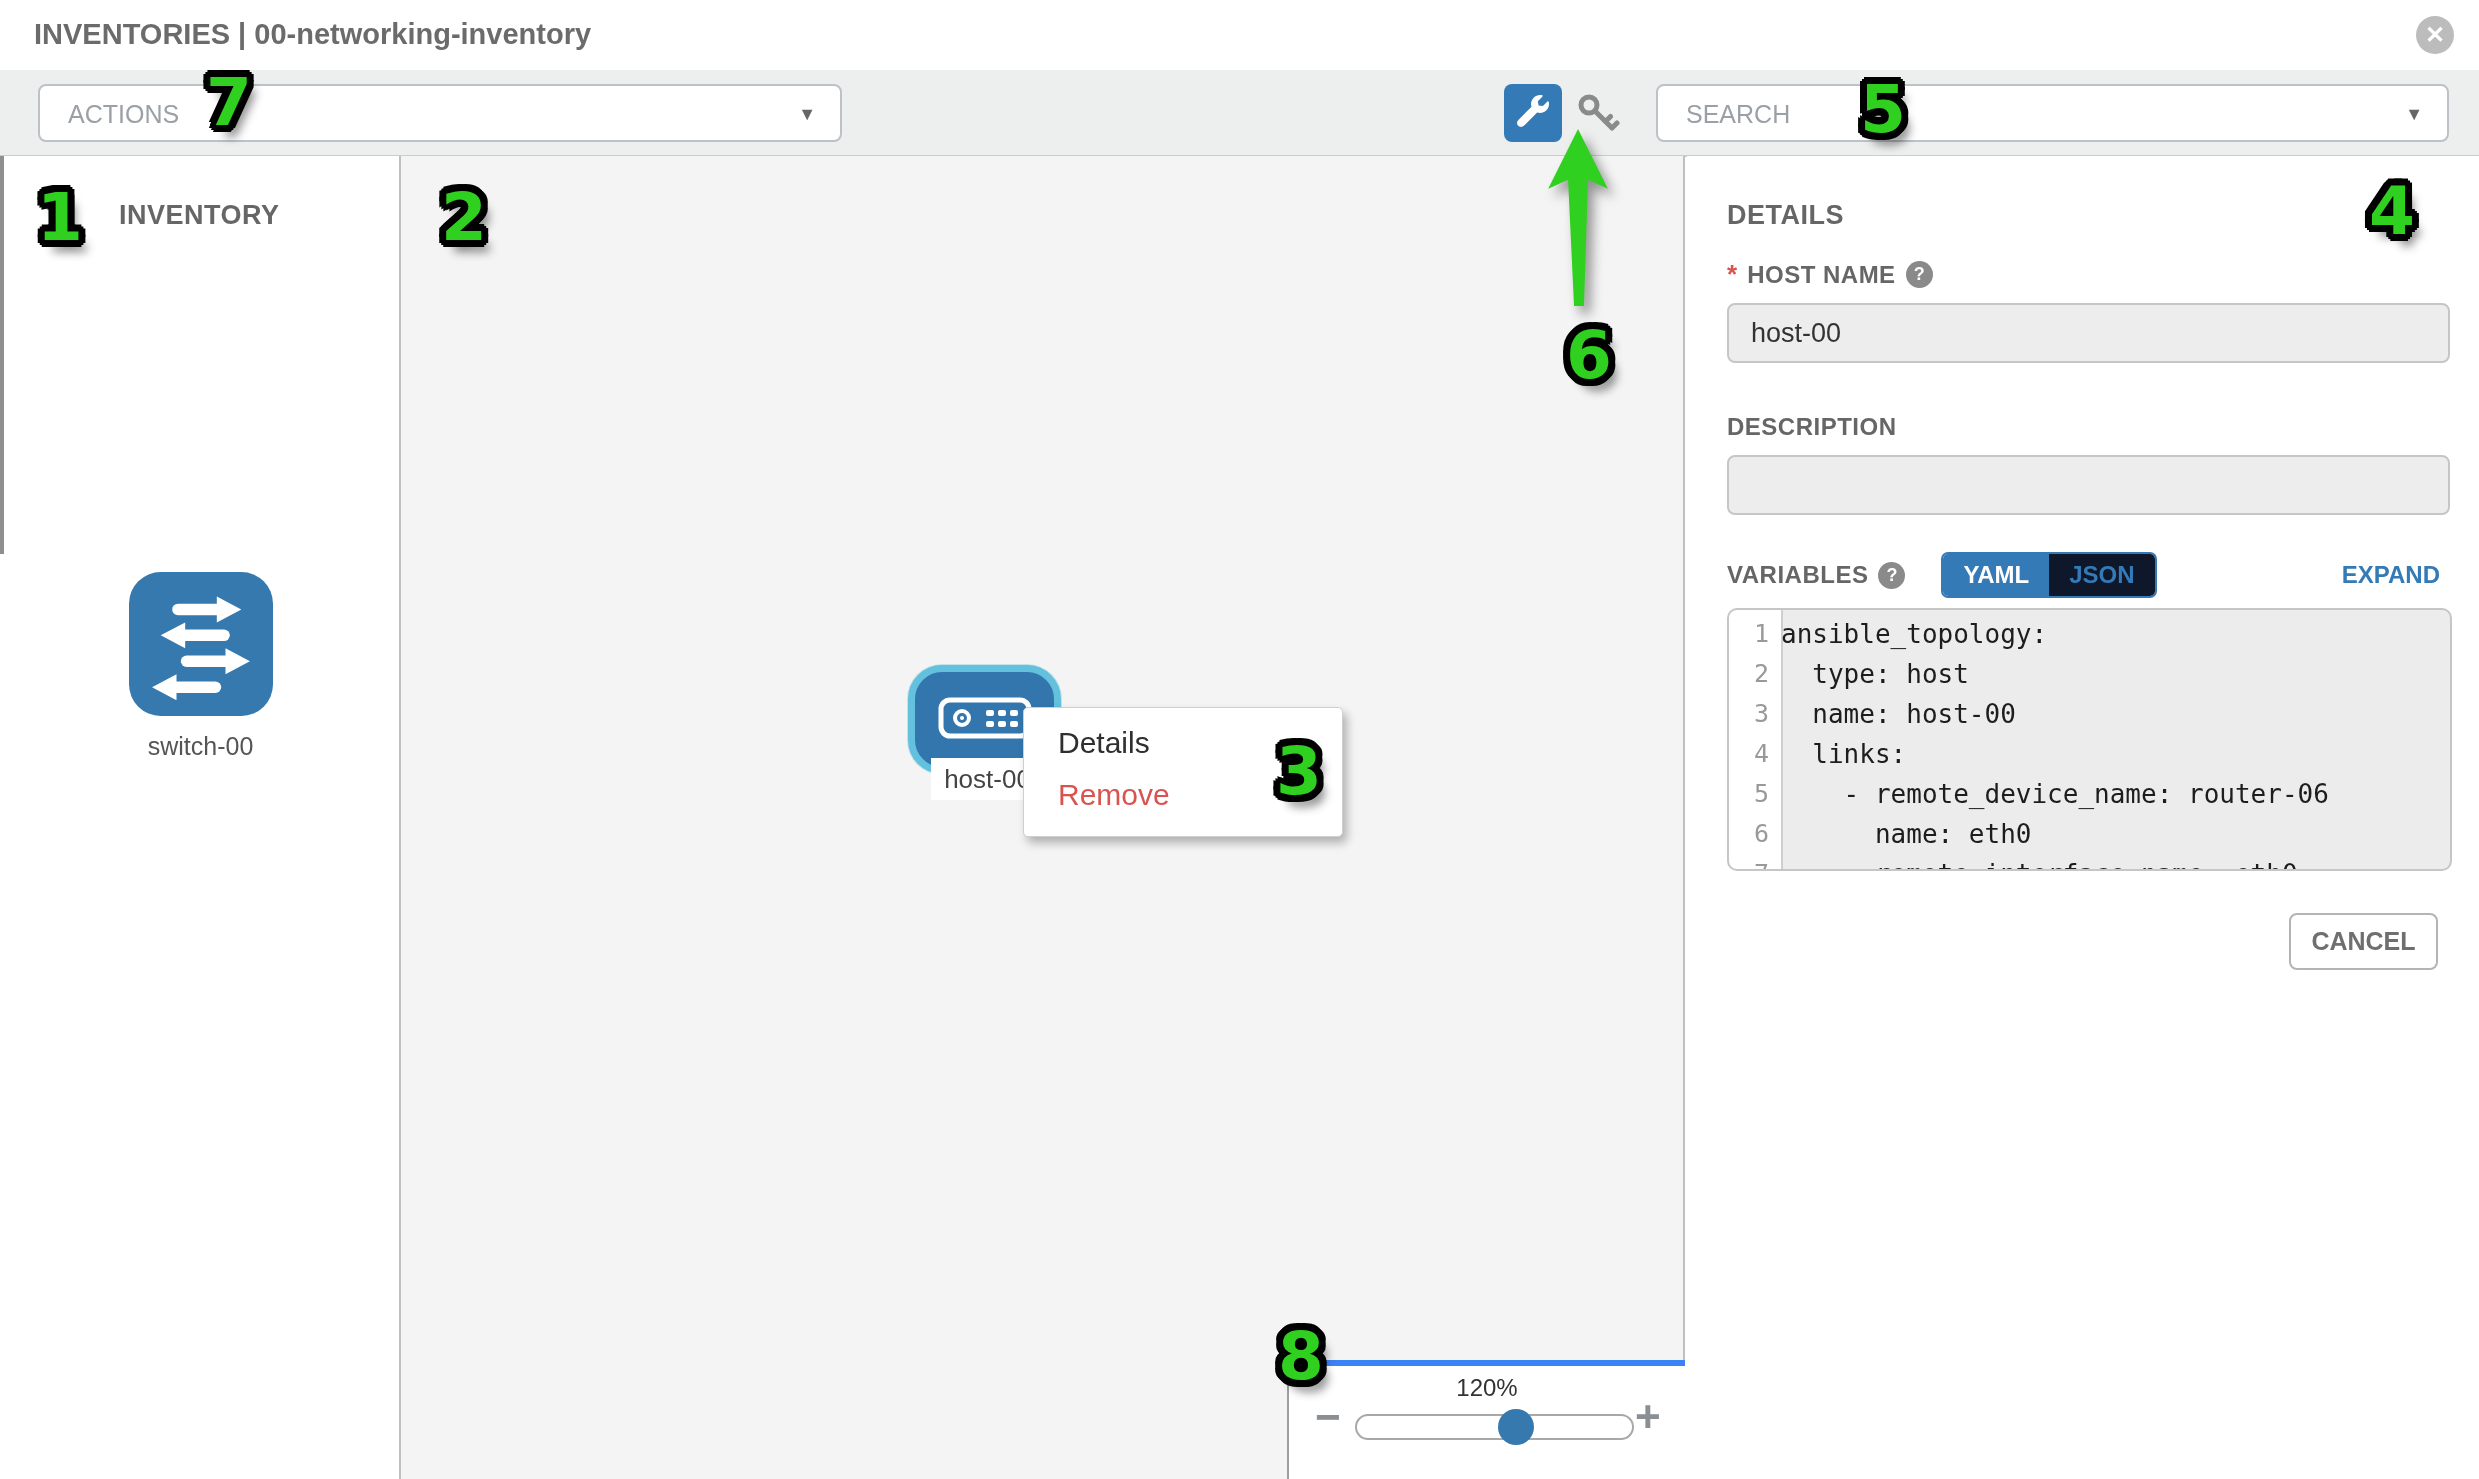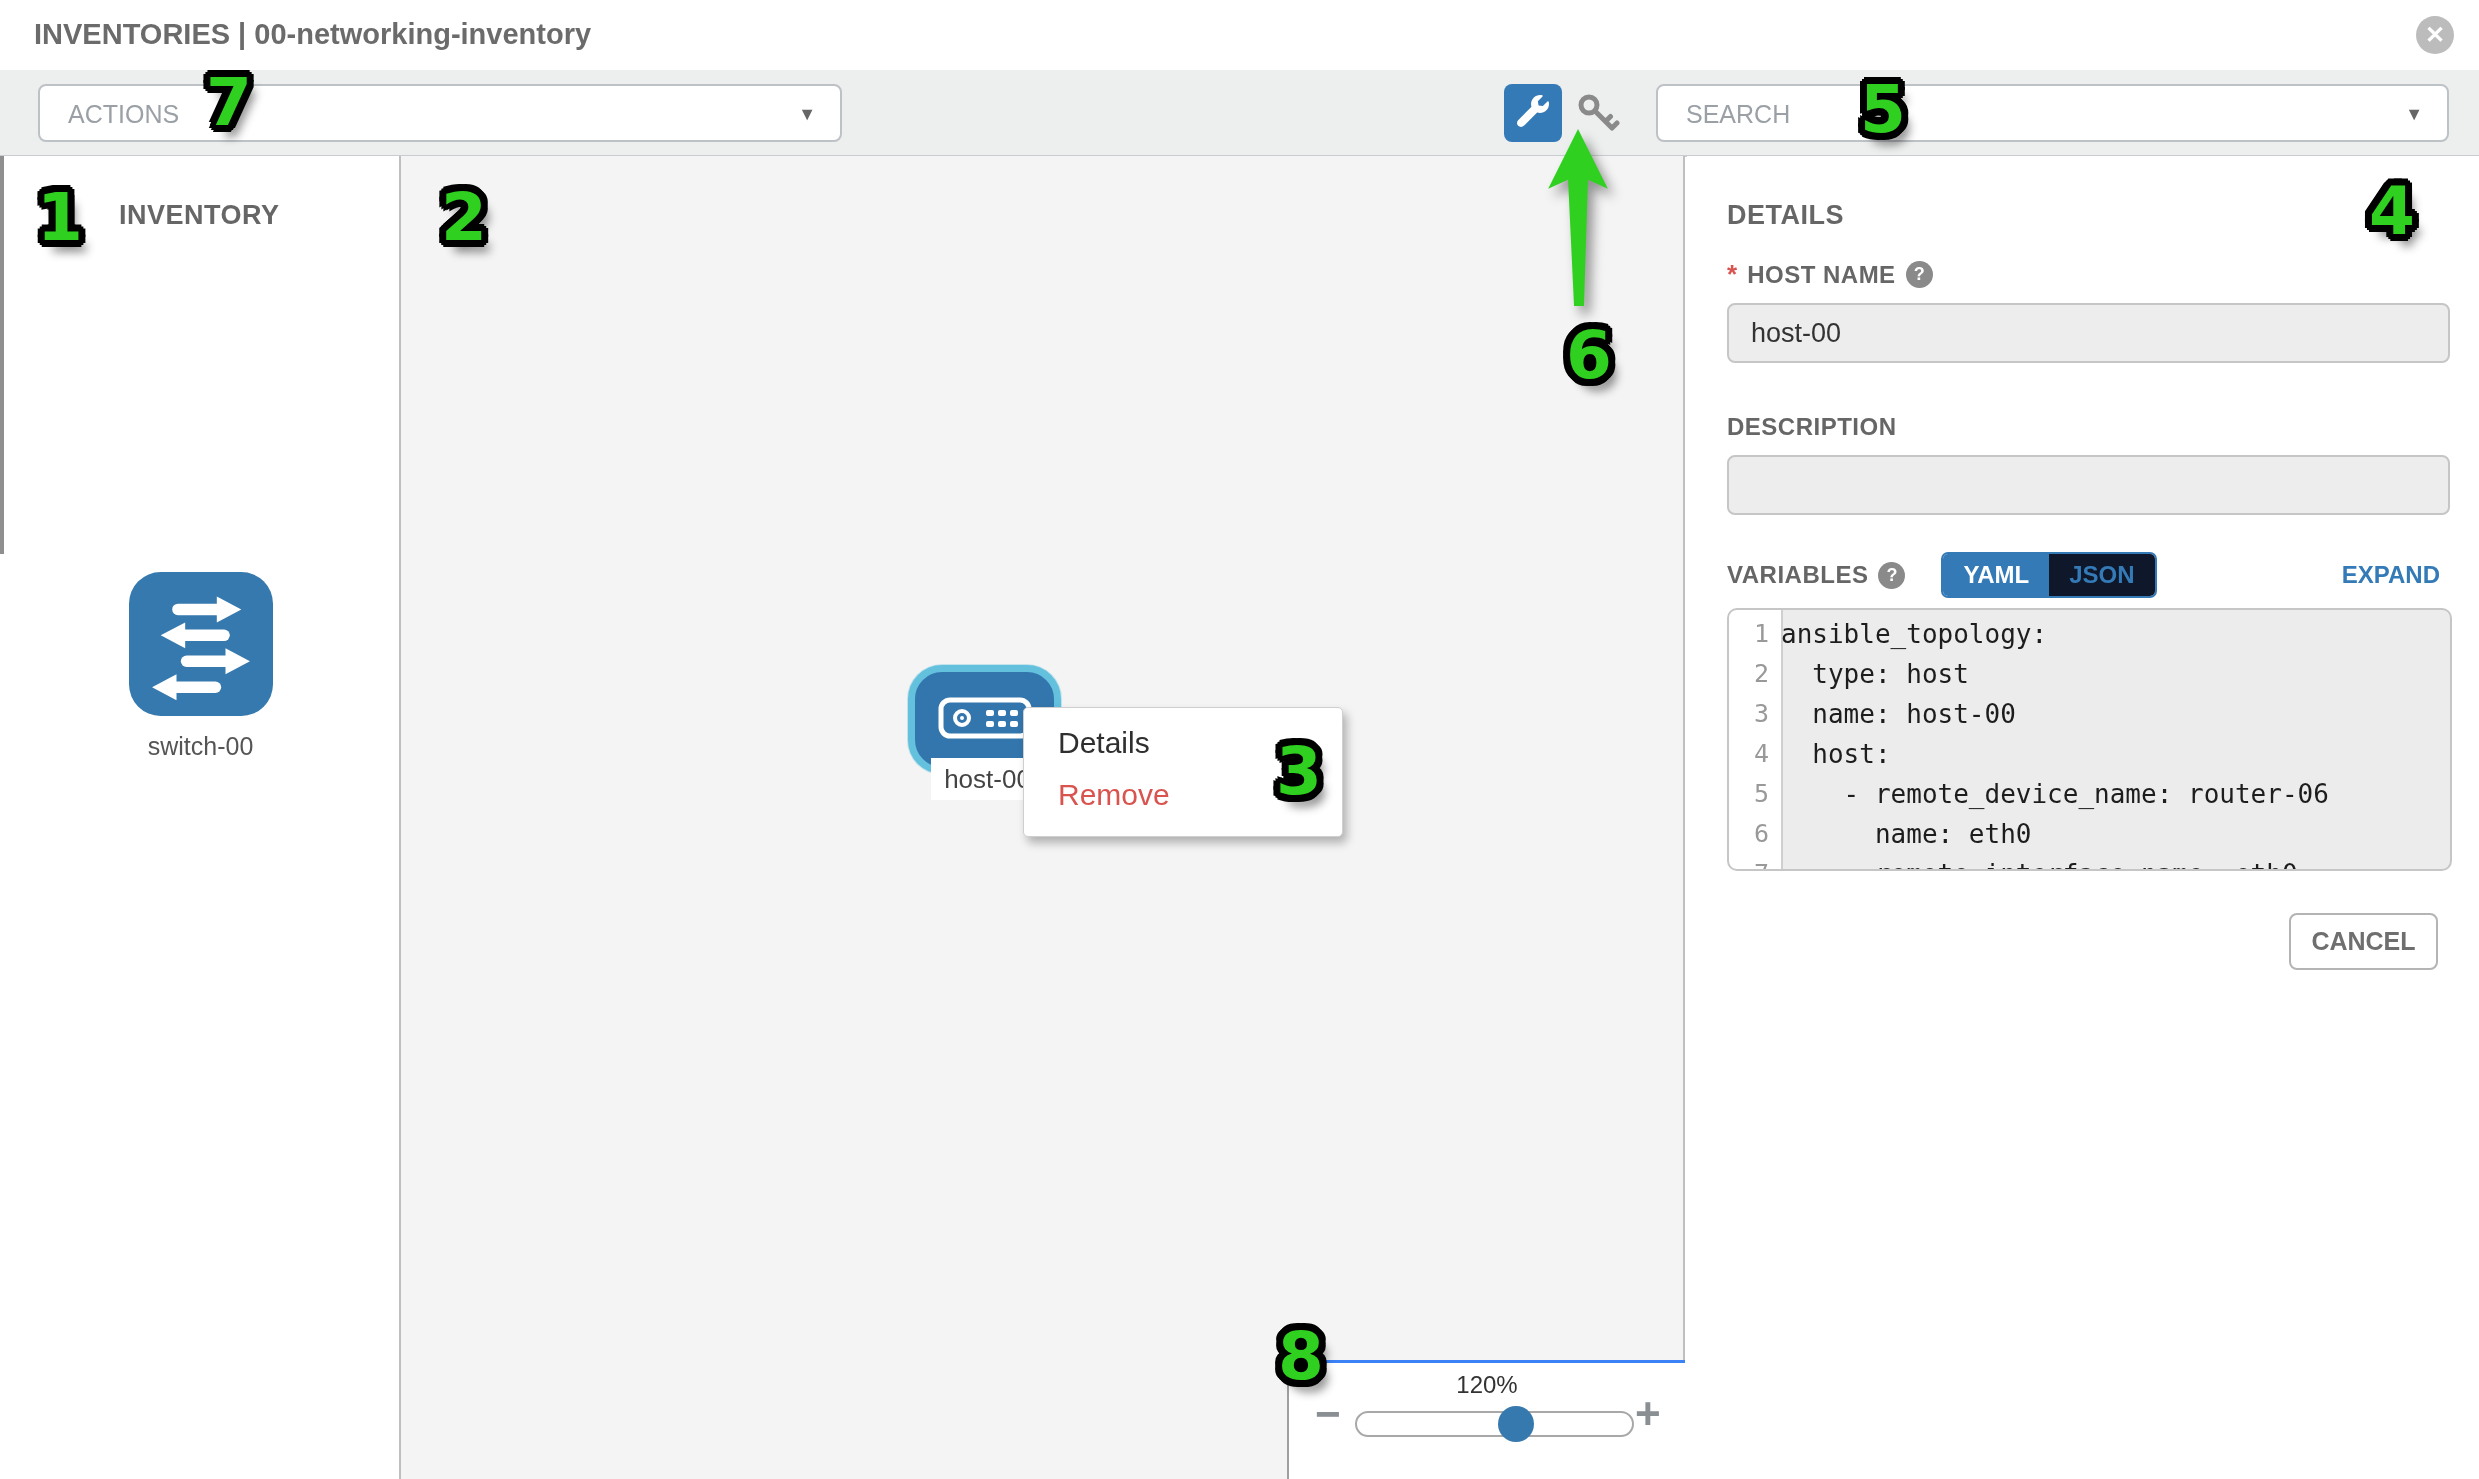--- a/index.html
+++ b/index.html
@@ -44,21 +44,21 @@
                 font-size:26px; color:#444; text-align:center; line-height:42px; }
 
   .context-menu { position:absolute; left:1023px; top:707px; width:320px; height:130px; background:#fff;
                   border:1px solid #cfcfcf; border-radius:5px; box-shadow:4px 6px 10px rgba(0,0,0,.28); z-index:5; }
   .menu-item { position:absolute; left:34px; font-size:30px; cursor:pointer; }
   .menu-item-details { top:18px; color:#2f2f2f; }
   .menu-item-remove { top:70px; color:#d9534f; }
 
   
   .zoom-panel { position:absolute; left:1287px; top:1360px; width:398px; height:119px; background:#fff;
-                border-top:3px solid #3b82f6; border-left:2px solid #9f9f9f; }
+                border-top:6px solid #3b82f6; border-left:2px solid #9f9f9f; }
   .zoom-level { position:absolute; left:0; top:8px; width:100%; text-align:center; font-size:24px; color:#333; }
   .zoom-minus { position:absolute; left:26px; top:26px; font-size:44px; font-weight:700; color:#8a8f94; cursor:pointer; }
   .zoom-plus  { position:absolute; left:346px; top:26px; font-size:44px; font-weight:700; color:#8a8f94; cursor:pointer; }
   .zoom-track { position:absolute; left:66px; top:48px; width:279px; height:26px; background:#fff;
                 border:2px solid #a8a8a8; border-radius:13px; cursor:pointer; }
   .zoom-thumb { position:absolute; left:209px; top:43px; width:36px; height:36px; border-radius:50%; background:#3579ae; cursor:grab; }
 
   
   .details-panel { position:absolute; left:1687px; top:156px; width:793px; height:1323px; background:#fff; }
   .dp-title { position:absolute; left:40px; top:44px; font-size:27px; font-weight:700; color:#666; letter-spacing:0.5px; }
@@ -239,21 +239,21 @@
       <div class="code-row">
         <span class="ln">2</span>
         <span class="code">  type: host</span>
       </div>
       <div class="code-row">
         <span class="ln">3</span>
         <span class="code">  name: host-00</span>
       </div>
       <div class="code-row">
         <span class="ln">4</span>
-        <span class="code">  host:</span>
+        <span class="code">  links:</span>
       </div>
       <div class="code-row">
         <span class="ln">5</span>
         <span class="code">    - remote_device_name: router-06</span>
       </div>
       <div class="code-row">
         <span class="ln">6</span>
         <span class="code">      name: eth0</span>
       </div>
       <div class="code-row">

